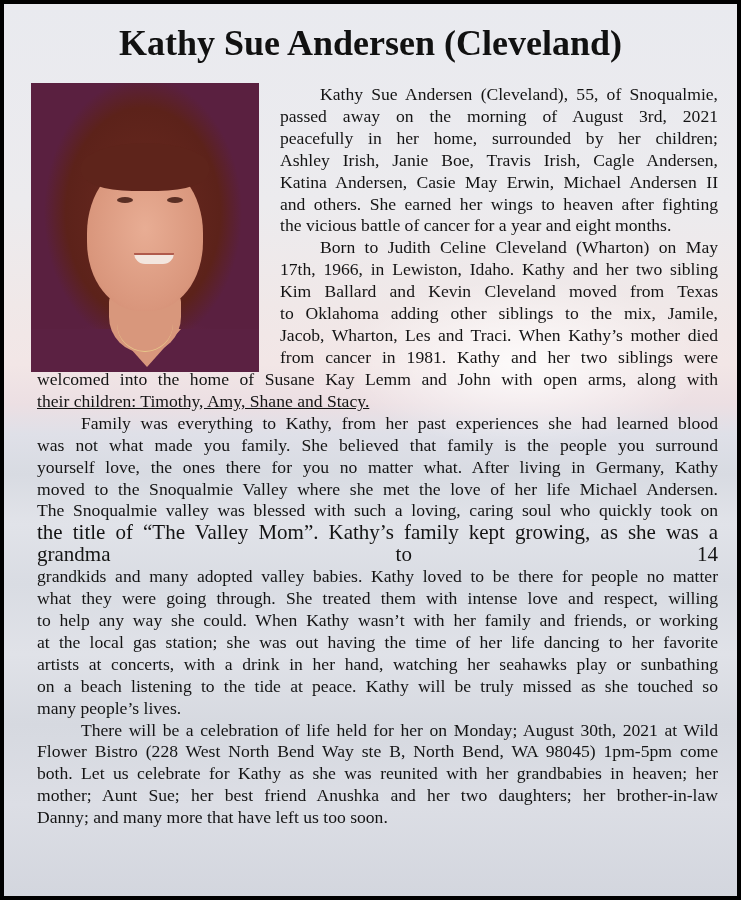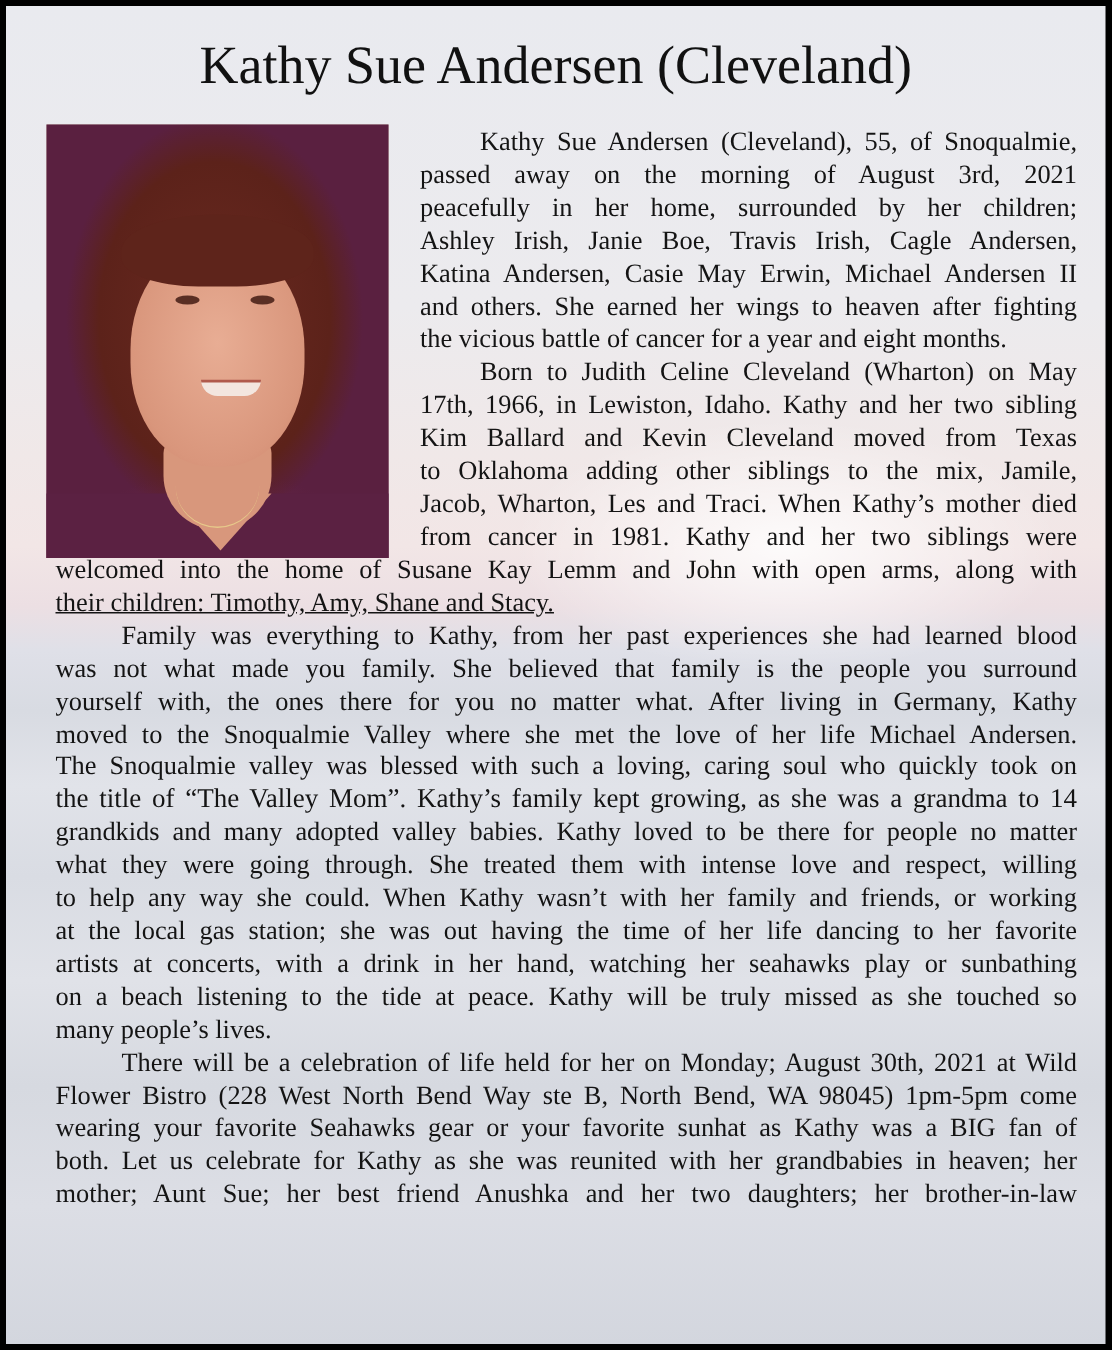--- a/index.html
+++ b/index.html
@@ -13,21 +13,21 @@
     background:
       radial-gradient(ellipse 260px 120px at 520px 360px, rgba(255,255,255,0.85), rgba(255,255,255,0) 70%),
       linear-gradient(180deg,
         #e9eaef 0px, #ecebee 200px, #f0e8e8 300px, #f2e6e6 360px,
         #ecdfe3 400px, #dfe0e8 430px, #d8dbe2 470px, #e1e3e9 520px,
         #d9dce3 580px, #e0e2e8 650px, #d6d9e0 720px, #dcdee5 800px, #d3d6de 892px);
     overflow:hidden;
   }
   .title {
     position:absolute; left:0; right:0; top:18px;
-    text-align:center; font-weight:normal; font-size:36px; color:#111;
+    text-align:center; font-weight:bold; font-size:36px; color:#111;
     letter-spacing:0px;
   }
   .photo {
     position:absolute; left:27px; top:79px; width:228px; height:289px;
     background:
       radial-gradient(ellipse 70px 88px at 114px 150px, #e2a48b 0%, #d9987f 55%, rgba(0,0,0,0) 72%),
       radial-gradient(ellipse 110px 150px at 112px 130px, #6a2a20 0%, #5c221a 70%, rgba(0,0,0,0) 90%),
       radial-gradient(ellipse 120px 60px at 114px 280px, #6b2a4a 0%, #5a2040 80%),
       linear-gradient(180deg, #b89c8e 0%, #a88c80 60%, #6a2a4a 85%, #5c2240 100%);
   }
@@ -99,30 +99,30 @@
     <span class="para line just" style="white-space: normal; font-size: 17.6px;">to Oklahoma adding other siblings to the mix, Jamile,</span>
     <span class="para line just" style="white-space: normal; font-size: 17.6px;">Jacob, Wharton, Les and Traci. When Kathy’s mother died</span>
     <span class="para line just" style="white-space: normal; font-size: 17.6px;">from cancer in 1981. Kathy and her two siblings were</span>
   </div>
 
   <div class="block-full body-text">
     <span class="para line just" style="white-space: normal; font-size: 17.6px;">welcomed into the home of Susane Kay Lemm and John with open arms, along with</span>
     <span class="para line" style="white-space: normal; font-size: 17.6px; text-decoration: underline;">their children: Timothy, Amy, Shane and Stacy.</span>
     <span class="para line just" style="text-indent: 44px; white-space: normal; font-size: 17.6px;">Family was everything to Kathy, from her past experiences she had learned blood</span>
     <span class="para line just" style="white-space: normal; font-size: 17.6px;">was not what made you family. She believed that family is the people you surround</span>
-    <span class="para line just" style="white-space: normal; font-size: 17.6px;">yourself with, the ones there for you no matter what. After living in Germany, Kathy</span>
+    <span class="para line just" style="white-space: normal; font-size: 17.6px;">yourself love, the ones there for you no matter what. After living in Germany, Kathy</span>
     <span class="para line just" style="white-space: normal; font-size: 17.6px;">moved to the Snoqualmie Valley where she met the love of her life Michael Andersen.</span>
     <span class="para line just" style="white-space: normal; font-size: 17.6px;">The Snoqualmie valley was blessed with such a loving, caring soul who quickly took on</span>
-    <span class="para line just" style="white-space: normal; font-size: 18px;">the title of “The Valley Mom”. Kathy’s family kept growing, as she was a grandma to 14</span>
+    <span class="para line just" style="white-space: normal; font-size: 21px;">the title of “The Valley Mom”. Kathy’s family kept growing, as she was a grandma to 14</span>
     <span class="para line just" style="white-space: normal; font-size: 17.6px;">grandkids and many adopted valley babies. Kathy loved to be there for people no matter</span>
     <span class="para line just" style="white-space: normal; font-size: 17.6px;">what they were going through. She treated them with intense love and respect, willing</span>
     <span class="para line just" style="white-space: normal; font-size: 17.6px;">to help any way she could. When Kathy wasn’t with her family and friends, or working</span>
     <span class="para line just" style="white-space: normal; font-size: 17.6px;">at the local gas station; she was out having the time of her life dancing to her favorite</span>
     <span class="para line just" style="white-space: normal; font-size: 17.6px;">artists at concerts, with a drink in her hand, watching her seahawks play or sunbathing</span>
     <span class="para line just" style="white-space: normal; font-size: 17.6px;">on a beach listening to the tide at peace. Kathy will be truly missed as she touched so</span>
     <span class="para line" style="white-space: normal; font-size: 17.6px;">many people’s lives.</span>
     <span class="para line just" style="text-indent: 44px; white-space: normal; font-size: 17.6px;">There will be a celebration of life held for her on Monday; August 30th, 2021 at Wild</span>
     <span class="para line just" style="white-space: normal; font-size: 17.6px;">Flower Bistro (228 West North Bend Way ste B, North Bend, WA 98045) 1pm-5pm come</span>
-    <span class="para line just" style="white-space: normal; font-size: 17.6px;">wearing your favorite Seahawks gear or your favorite sunhat as Kathy was a BIG fan of</span>
     <span class="para line just" style="white-space: normal; font-size: 17.6px;">both. Let us celebrate for Kathy as she was reunited with her grandbabies in heaven; her</span>
     <span class="para line just" style="white-space: normal; font-size: 17.6px;">mother; Aunt Sue; her best friend Anushka and her two daughters; her brother-in-law</span>
+    <span class="para line" style="white-space: normal; font-size: 17.6px;">Danny; and many more that have left us too soon.</span>
   </div>
 </div>
 
 </body></html>

